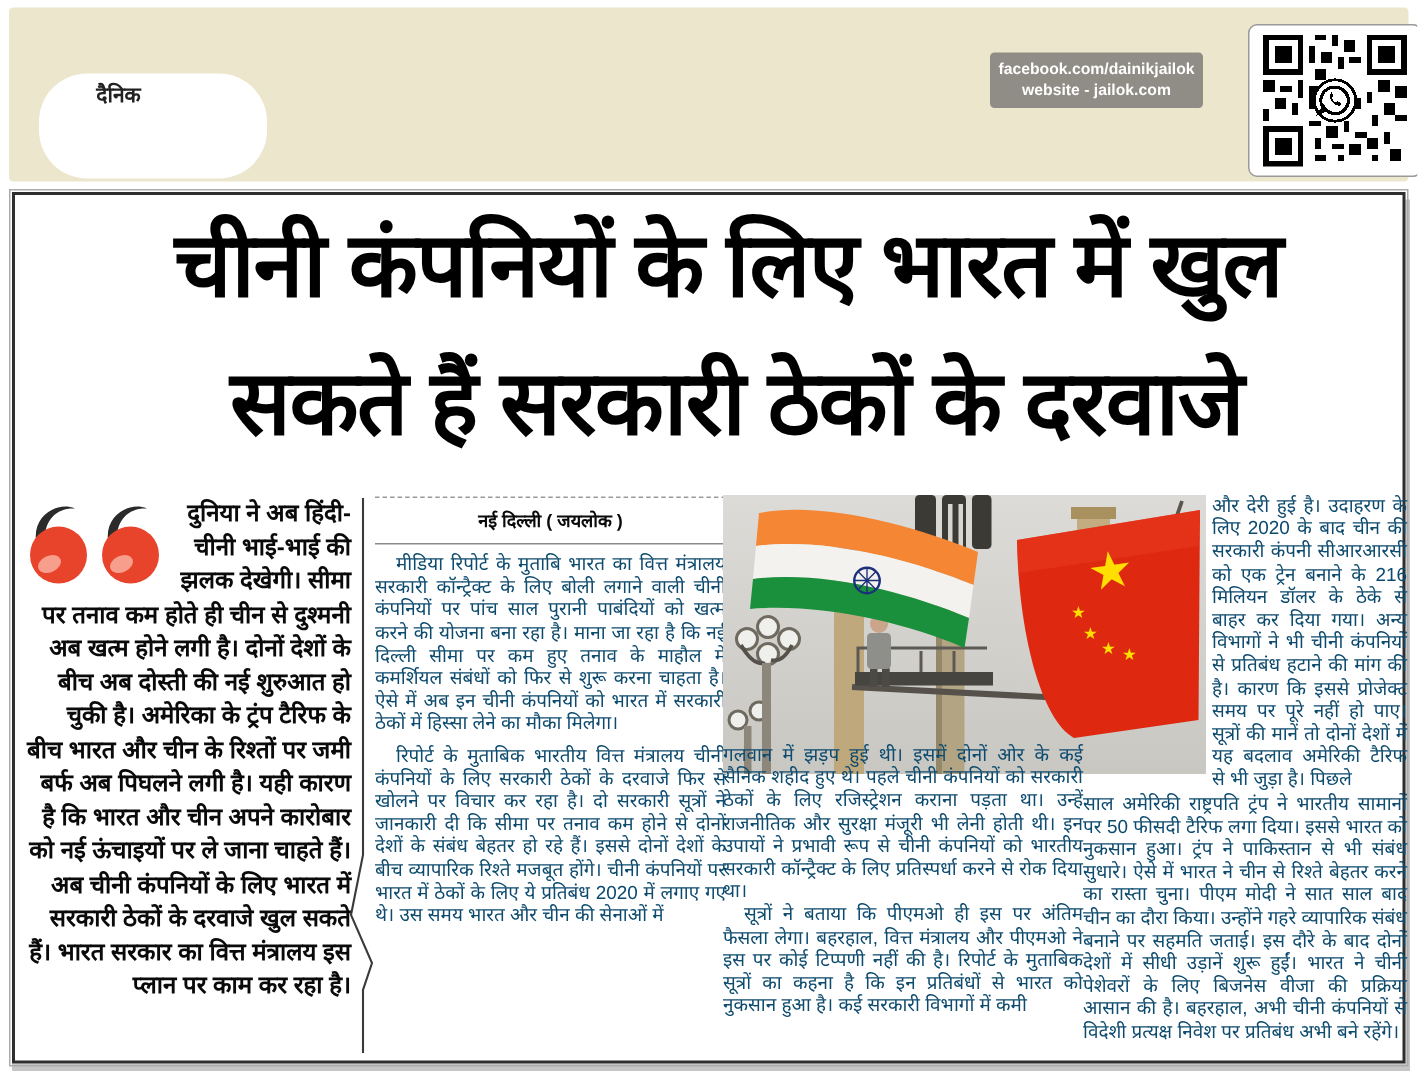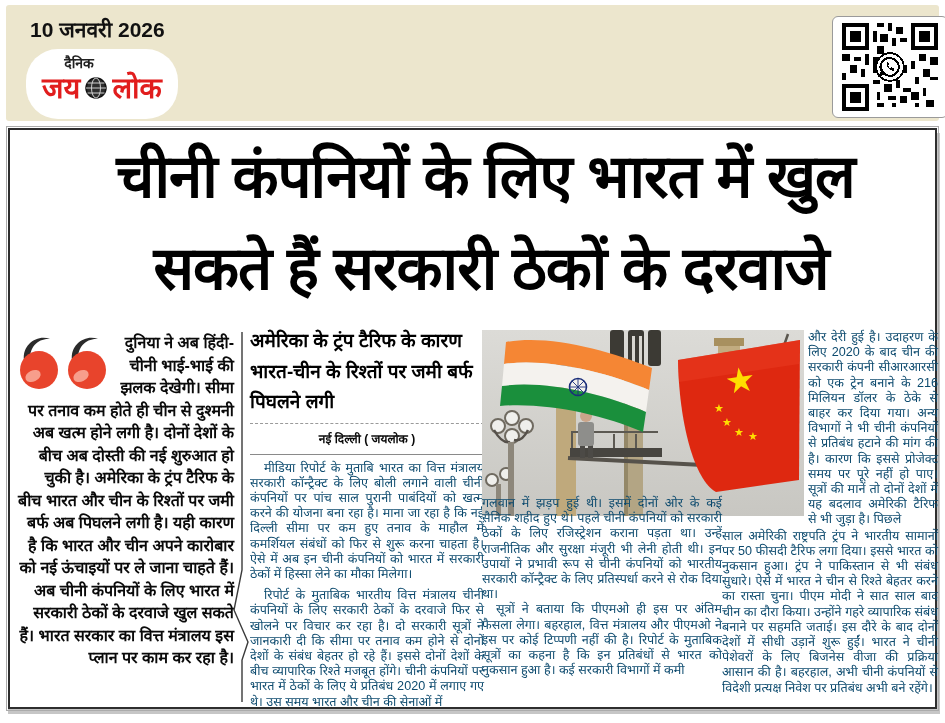--- a/index.html
+++ b/index.html
@@ -57,38 +57,29 @@
   .col4 { left:712px; top:200px; width:216px; }
   .col4-narrow { display:block; margin-left:86px; width:130px; }
   .col4-wide { display:block; width:216px; margin-top:1px; }
 </style>
 </head>
 <body>
 
 <div class="page">
 
   <div class="masthead">
-    <div class="date">10 जनवरी 2026</div>
 
     <div class="logo-pill">
       <span class="logo-tagline">दैनिक</span>
-      <span class="logo-row">
-        <span class="logo-word">जय</span>
-        <svg class="globe" viewBox="0 0 22 22">
-          <circle cx="11" cy="11" r="10" fill="#2d2d2d"></circle>
-          <circle cx="11" cy="11" r="10" fill="none" stroke="#111" stroke-width="1.5"></circle>
-          <ellipse cx="11" cy="11" rx="4.5" ry="10" fill="none" stroke="#cfcfcf" stroke-width="1"></ellipse>
-          <line x1="1" y1="11" x2="21" y2="11" stroke="#cfcfcf" stroke-width="1"></line>
-          <line x1="2.5" y1="6" x2="19.5" y2="6" stroke="#cfcfcf" stroke-width="1"></line>
-          <line x1="2.5" y1="16" x2="19.5" y2="16" stroke="#cfcfcf" stroke-width="1"></line>
-        </svg>
-        <span class="logo-word">लोक</span>
-      </span>
-    </div>
-
+    </div>
+
+    <div class="social-box">
+      <div>facebook.com/dainikjailok</div>
+      <div>website - jailok.com</div>
+    </div>
 
     <div class="scan-text">
     </div>
 
     <div class="qr-frame">
       <svg width="96" height="88" viewBox="0 0 25 23" shape-rendering="crispEdges">
         <rect x="0" y="0" width="25" height="23" fill="#fff"></rect>
         <g fill="#000">
           <rect x="0" y="0" width="7" height="7"></rect>
             <rect x="18" y="0" width="7" height="7"></rect>
@@ -164,21 +155,20 @@
         </g>
       </svg>
       <span>दुनिया ने अब हिंदी-चीनी भाई-भाई की झलक देखेगी। सीमा पर तनाव कम होते ही चीन से दुश्मनी अब खत्म होने लगी है। दोनों देशों के बीच अब दोस्ती की नई शुरुआत हो चुकी है। अमेरिका के ट्रंप टैरिफ के बीच भारत और चीन के रिश्तों पर जमी बर्फ अब पिघलने लगी है। यही कारण है कि भारत और चीन अपने कारोबार को नई ऊंचाइयों पर ले जाना चाहते हैं। अब चीनी कंपनियों के लिए भारत में सरकारी ठेकों के दरवाजे खुल सकते हैं। भारत सरकार का वित्त मंत्रालय इस प्लान पर काम कर रहा है।</span>
     </div>
 
     <svg class="divider-svg" viewBox="0 0 18 374" preserveAspectRatio="none">
       <polyline points="10,2 10,240 2,280 16,312 10,330 10,372" fill="none" stroke="#3a3a3a" stroke-width="1.4"></polyline>
     </svg>
 
     <div class="col col2">
-      <div class="subhead">अमेरिका के ट्रंप टैरिफ के कारण भारत-चीन के रिश्तों पर जमी बर्फ पिघलने लगी</div>
       <div class="byline">नई दिल्ली ( जयलोक )</div>
       <p class="bodytext indent">मीडिया रिपोर्ट के मुताबि भारत का वित्त मंत्रालय सरकारी कॉन्ट्रैक्ट के लिए बोली लगाने वाली चीनी कंपनियों पर पांच साल पुरानी पाबंदियों को खत्म करने की योजना बना रहा है। माना जा रहा है कि नई दिल्ली सीमा पर कम हुए तनाव के माहौल में कमर्शियल संबंधों को फिर से शुरू करना चाहता है। ऐसे में अब इन चीनी कंपनियों को भारत में सरकारी ठेकों में हिस्सा लेने का मौका मिलेगा।</p>
       <p class="bodytext indent">रिपोर्ट के मुताबिक भारतीय वित्त मंत्रालय चीनी कंपनियों के लिए सरकारी ठेकों के दरवाजे फिर से खोलने पर विचार कर रहा है। दो सरकारी सूत्रों ने जानकारी दी कि सीमा पर तनाव कम होने से दोनों देशों के संबंध बेहतर हो रहे हैं। इससे दोनों देशों के बीच व्यापारिक रिश्ते मजबूत होंगे। चीनी कंपनियों पर भारत में ठेकों के लिए ये प्रतिबंध 2020 में लगाए गए थे। उस समय भारत और चीन की सेनाओं में</p>
     </div>
 
     <div class="photo">
       <svg viewBox="0 0 322 186">
         <defs>
           <linearGradient id="bg" x1="0" y1="0" x2="0" y2="1">
             <stop offset="0" stop-color="#dcdbd7"></stop>

